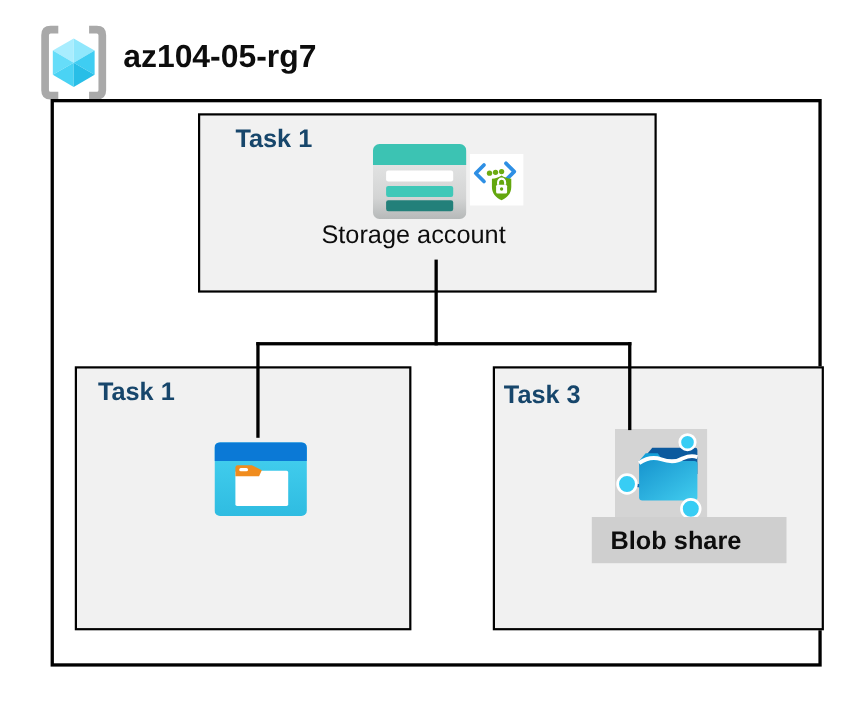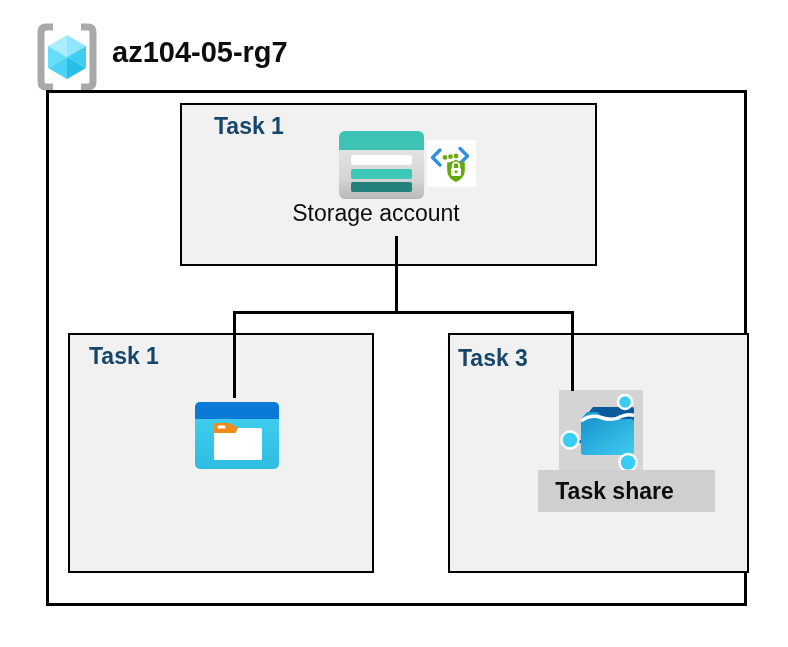--- a/index.html
+++ b/index.html
@@ -141,21 +141,21 @@
       <path d="M24,29 l10,-12 h39 a2,2 0 0 1 2,2 v22 h-51 z" fill="#0c5a9e"></path>
       <path d="M22,29 l6,-7 h11 l5,7 z" fill="#15a0d8"></path>
       <rect x="22" y="29" width="53" height="36" rx="3" fill="url(#gFs)"></rect>
       <path d="M22,31 q10,-7 20,-3.5 q12,4 20,-1 q7,-3 13,-1" stroke="#ffffff" stroke-width="3.5" fill="none"></path>
       <circle cx="66" cy="12" r="7" fill="#38cdf4" stroke="#ffffff" stroke-width="2.5"></circle>
       <circle cx="11" cy="50" r="8.5" fill="#38cdf4" stroke="#ffffff" stroke-width="2.5"></circle>
       <circle cx="69" cy="72.5" r="8.5" fill="#38cdf4" stroke="#ffffff" stroke-width="2.5"></circle>
     </svg>
 
     <div class="fs-bar">
-      <div class="fs-label">Task share</div>
+      <div class="fs-label">Blob share</div>
     </div>
   </div>
 
   <div class="connector conn-v1"></div>
   <div class="connector conn-h1"></div>
   <div class="connector conn-v2"></div>
   <div class="connector conn-v3"></div>
 
 </div>
 

